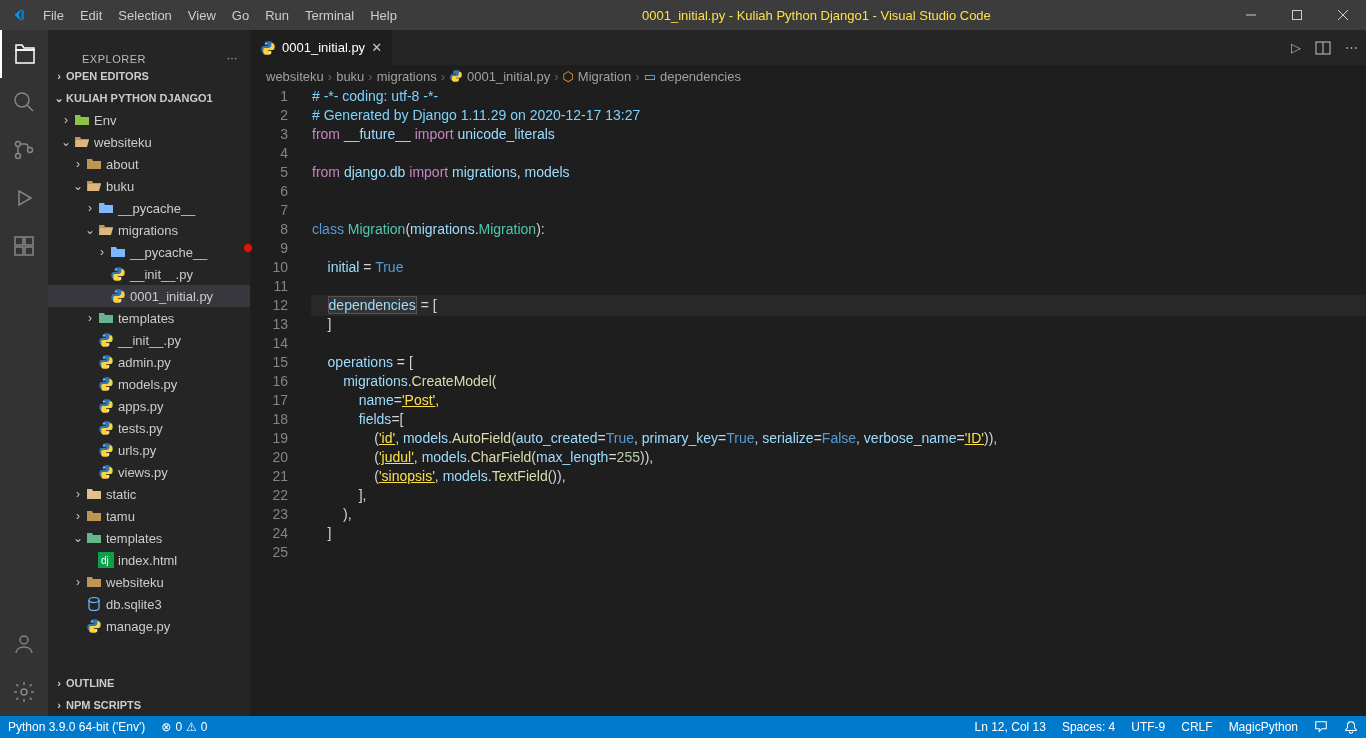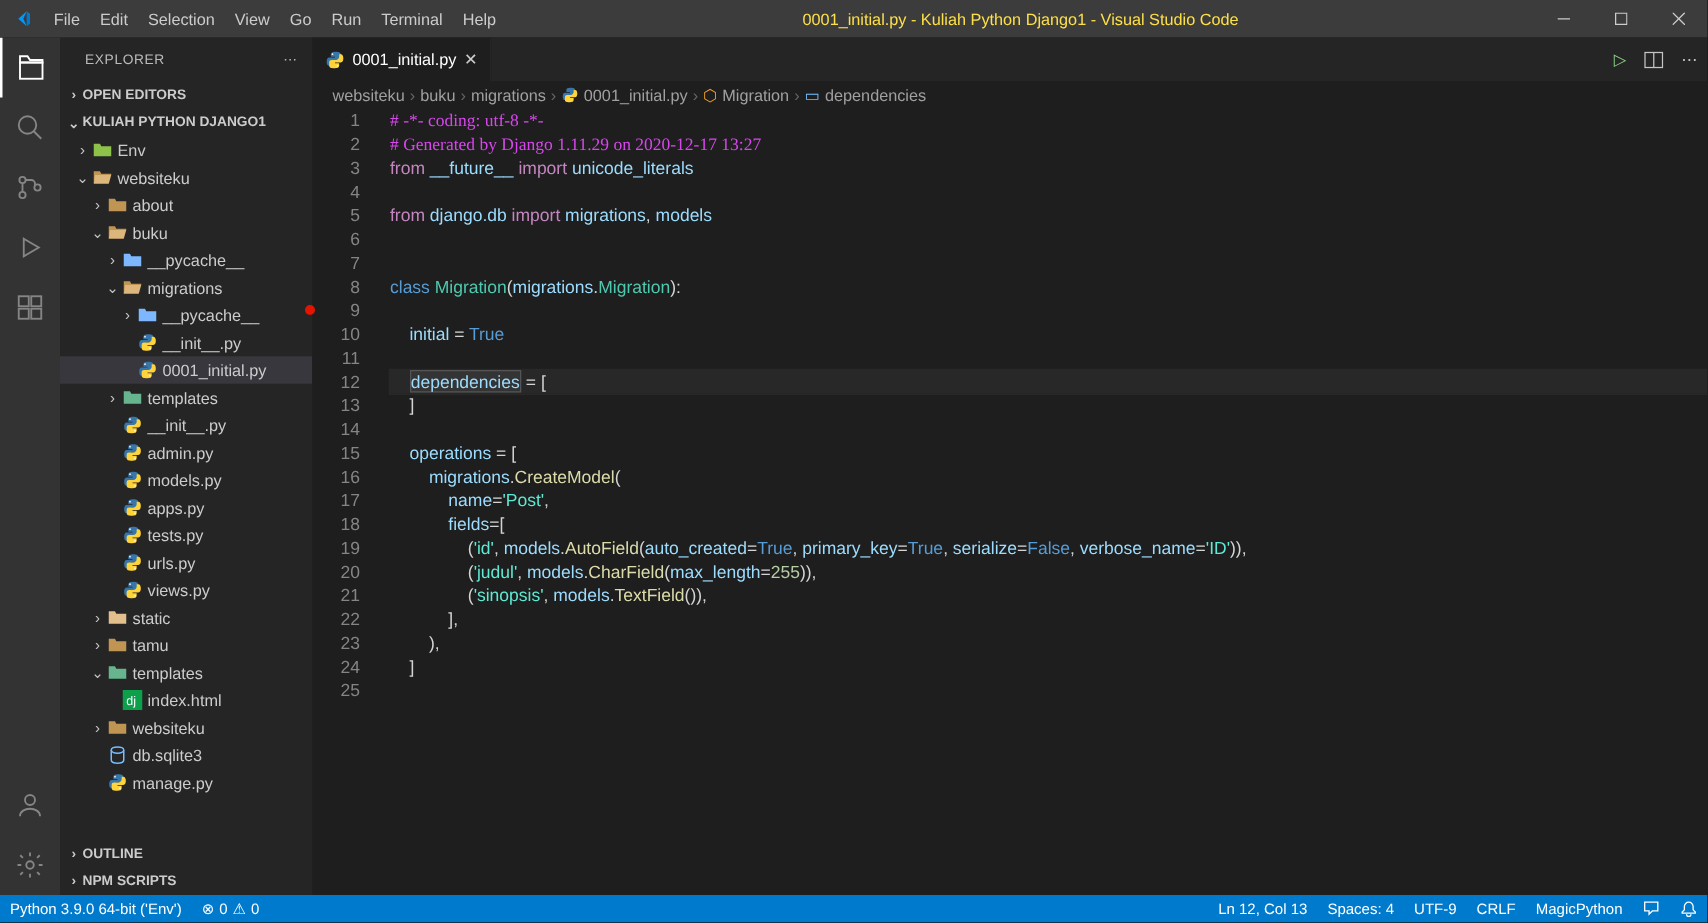--- a/index.html
+++ b/index.html
@@ -18,21 +18,21 @@
 .main { flex: 1; display: flex; overflow: hidden; }
 
 
 .activitybar { width: 48px; background: #333333; display: flex; flex-direction: column; }
 .activitybar .top { flex: 1; }
 .activitybar .act-item { width: 48px; height: 48px; display: flex; align-items: center; justify-content: center; cursor: pointer; color: #858585; }
 .activitybar .act-item.active { color: #ffffff; border-left: 2px solid #ffffff; }
 
 
 .sidebar { width: 202px; background: #252526; display: flex; flex-direction: column; overflow: hidden; }
-.sidebar-header { height: 35px; display: flex; align-items: center; padding: 0 12px 0 20px; justify-content: space-between; color: #bbbbbb; font-size: 11px; letter-spacing: 0.5px; }
+.sidebar-header { height: 35px; display: flex; align-items: flex-end; padding: 0 12px 0 20px; justify-content: space-between; color: #bbbbbb; font-size: 11px; letter-spacing: 0.5px; margin-left: 14px; }
 .section-header { height: 22px; display: flex; align-items: center; padding-left: 4px; font-weight: bold; font-size: 11px; cursor: pointer; color: #cccccc; }
 .section-header .chev { width: 14px; display: inline-flex; justify-content: center; }
 .tree { flex: 1; overflow: auto; font-size: 13px; }
 .tree-item { height: 22px; display: flex; align-items: center; cursor: pointer; white-space: nowrap; color: #cccccc; }
 .tree-item.selected { background: #37373d; }
 .tree-item .tw { width: 16px; display: inline-flex; justify-content: center; font-size: 12px; color: #c5c5c5; }
 .tree-item .icon { width: 16px; height: 16px; display: inline-flex; align-items: center; justify-content: center; margin-right: 4px; }
 
 
 .editor { flex: 1; display: flex; flex-direction: column; background: #1e1e1e; position: relative; }
@@ -47,27 +47,27 @@
 .breadcrumbs .crumb { display: flex; align-items: center; gap: 4px; cursor: pointer; }
 .breadcrumbs .sep { color: #666; }
 
 .code-area { flex: 1; display: flex; font-family: Consolas, monospace; font-size: 14px; line-height: 19px; position: relative; }
 .gutter { width: 50px; text-align: right; color: #858585; padding-right: 12px; padding-top: 0; }
 .gutter .ln { height: 19px; position: relative; }
 .gutter .bp { position: absolute; left: -6px; top: 5px; width: 8px; height: 8px; background: #e51400; border-radius: 50%; }
 .code { flex: 1; padding-left: 12px; white-space: pre; color: #d4d4d4; }
 .code .line { height: 19px; }
 .code .hl { background: #282828; outline: 1px solid #282828; width: 100%; display: inline-block; }
-.c-comment { color: #d946ef; font-family: Liberation Serif, serif; }
+.c-comment { color: #7dd3fc; }
 .c-kw { color: #c586c0; }
 .c-kw2 { color: #569cd6; }
 .c-fn { color: #dcdcaa; }
 .c-cls { color: #4ec9b0; }
 .c-var { color: #9cdcfe; }
-.c-str { color: #5eead4; }
+.c-str { color: #fde047; text-decoration: underline; }
 .c-num { color: #b5cea8; }
 .c-const { color: #569cd6; }
 .highlight-word { border: 1px solid #545454; background: rgba(100,100,100,0.2); }
 
 .minimap { position: absolute; right: 14px; top: 57px; width: 100px; height: 200px; opacity: 0.35; font-size: 2px; line-height: 3px; overflow: hidden; white-space: pre; font-family: monospace; color: #888; pointer-events: none; }
 
 
 .statusbar { height: 22px; background: #007acc; color: #ffffff; display: flex; align-items: center; font-size: 12px; }
 .statusbar .sb-item { padding: 0 8px; height: 22px; display: flex; align-items: center; cursor: pointer; gap: 4px; }
 .statusbar .left { display: flex; }

